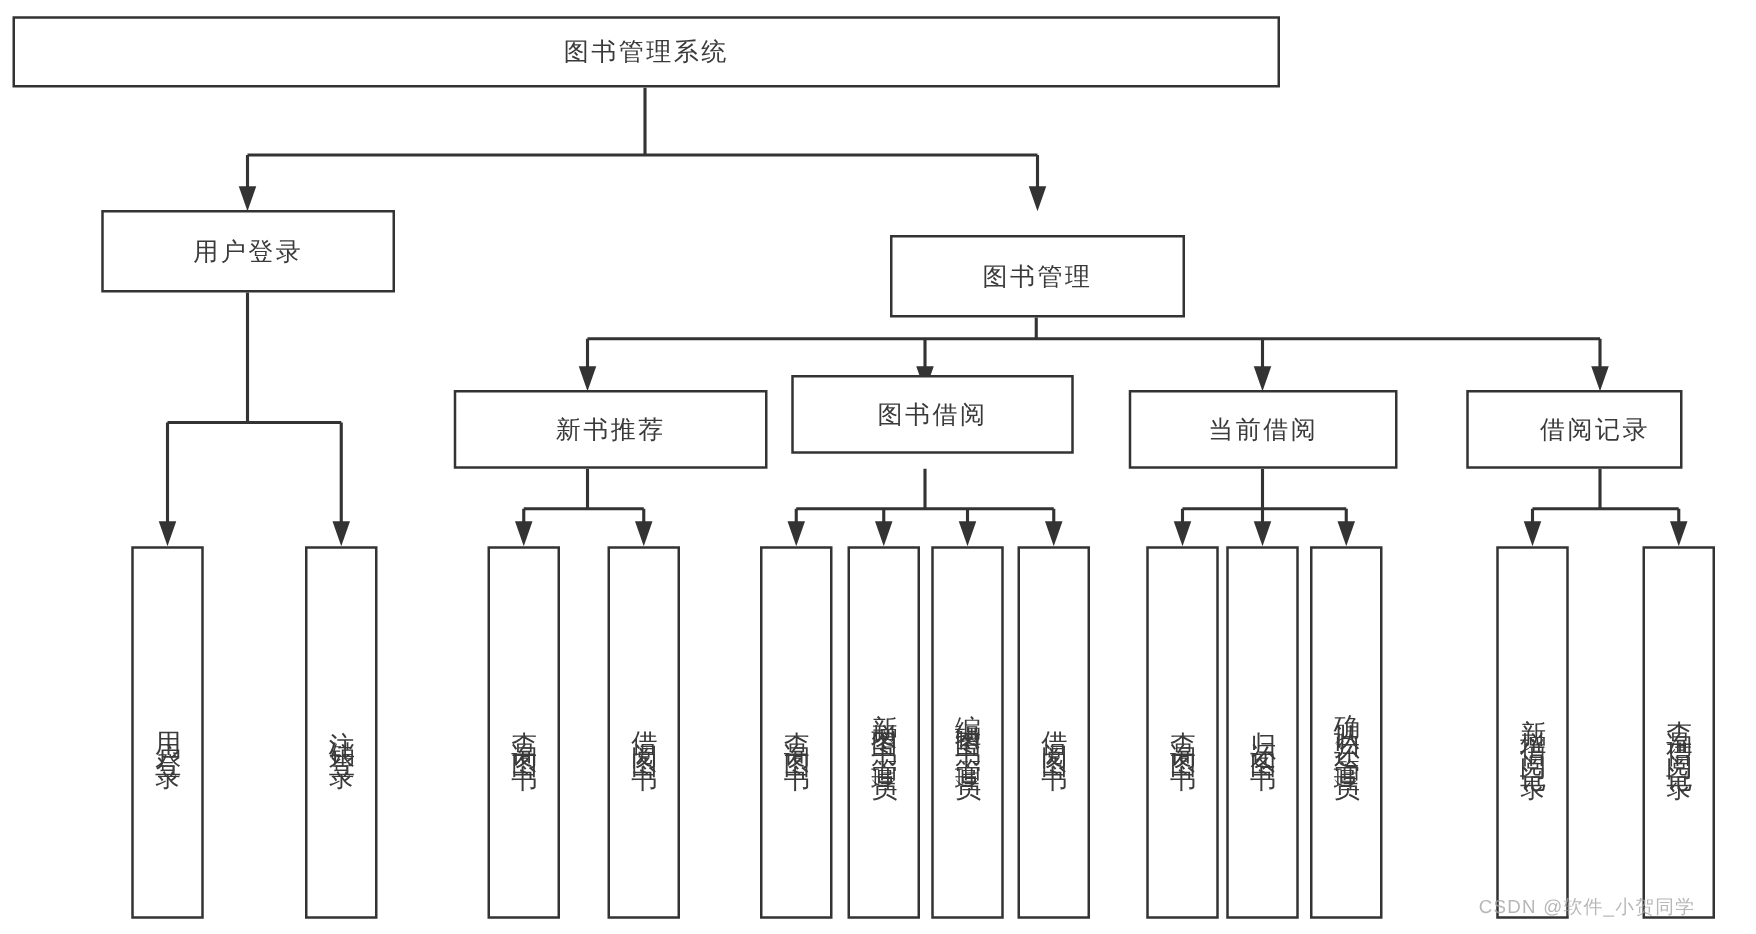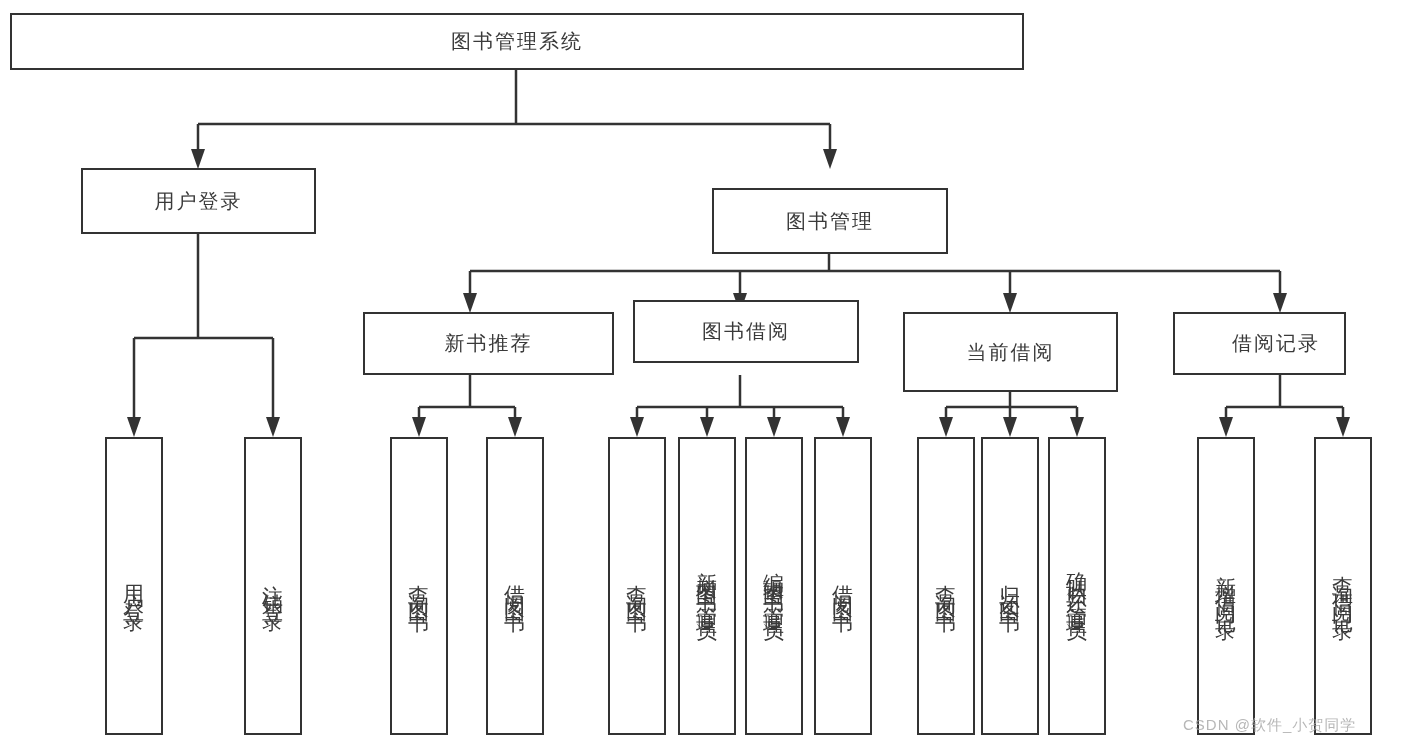--- a/index.html
+++ b/index.html
@@ -135,21 +135,21 @@
   <div class="node" style="left:712px; top:168px; width:236px; height:66px;margin-top:20px;">
     <span class="hlabel">图书管理</span>
   </div>
 
   <div class="node" style="left:363px; top:312px; width:251px; height:63px;">
     <span class="hlabel">新书推荐</span>
   </div>
   <div class="node" style="left:633px; top:300px; width:226px; height:63px;">
     <span class="hlabel">图书借阅</span>
   </div>
-  <div class="node" style="left:903px; top:312px; width:215px; height:80px;justify-content:center;">
+  <div class="node" style="left:903px; top:312px; width:215px; height:63px;justify-content:center;">
     <span class="hlabel">当前借阅</span>
   </div>
   <div class="node" style="left:1173px; top:312px; width:173px; height:63px;padding-left:33px;">
     <span class="hlabel">借阅记录</span>
   </div>
 
   <div class="node vnode" style="left:105px;">
     <span class="vlabel">用户登录</span>
   </div>
   <div class="node vnode" style="left:244px;">

